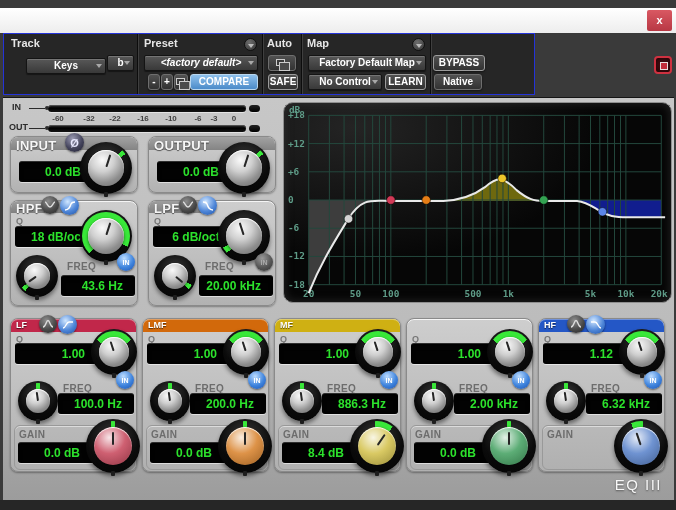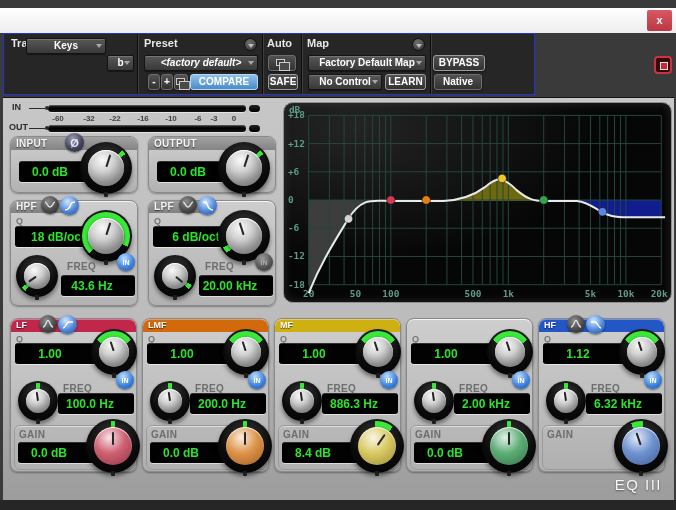--- a/index.html
+++ b/index.html
@@ -22,22 +22,22 @@
   .chev{position:absolute;width:13px;height:13px;border-radius:50%;background:radial-gradient(circle at 40% 30%,#6e6e6e,#333);border:1px solid #111;}
   .chev::after{content:'';position:absolute;left:3px;top:5px;width:0;height:0;border-left:3px solid transparent;border-right:3px solid transparent;border-top:4px solid #bbb;}
   .cascade{position:absolute;left:7px;top:3px;width:9px;height:7px;border:1px solid #ccc;background:#3a3a3a;}
   .cascade::after{content:'';position:absolute;left:2px;top:2px;width:9px;height:7px;border:1px solid #ccc;background:#4a4a4a;}
   .target{position:absolute;width:18px;height:18px;border:2px solid #cf3140;border-radius:4px;background:radial-gradient(circle,#4a0d12,#230407);}
   .target::after{content:'';position:absolute;left:4px;top:4px;width:6px;height:6px;border:1px solid #e8dcdc;background:#c22a38;}
   
   .pbody{position:absolute;left:3px;top:97px;width:671px;height:403px;background:linear-gradient(180deg,#c7c7c7,#bcbcbc 55%,#9c9c9c);border-top:1px solid #151515;}
   .panel{position:absolute;background:linear-gradient(180deg,#cecece,#b2b2b2);border:1px solid #8a8a8a;border-radius:8px;box-shadow:inset 0 1px 0 rgba(255,255,255,.8),0 1px 2px rgba(0,0,0,.35);}
   .phead-strip{position:absolute;left:0;top:0;right:0;height:13px;background:linear-gradient(180deg,#a2a2a2,#848484);border-radius:7px 7px 0 0;}
-  .strip-label{position:absolute;left:5px;top:1px;color:#f6f6f6;font-size:10px;font-weight:bold;text-shadow:0 1px 1px rgba(0,0,0,.6);letter-spacing:.3px;}
-  .disp{position:absolute;height:21px;background:#020202;border-radius:3px;box-shadow:inset 0 2px 4px rgba(0,0,0,.95),0 1px 0 rgba(255,255,255,.55);border-top:1px solid #2e2e2e;color:#2ce22c;font-size:12px;font-weight:bold;line-height:20px;text-align:center;padding-right:12px;}
+  .strip-label{position:absolute;left:5px;top:1px;color:#f6f6f6;font-size:13px;font-weight:bold;text-shadow:0 1px 1px rgba(0,0,0,.6);letter-spacing:.3px;}
+  .disp{position:absolute;height:21px;background:#020202;border-radius:3px;box-shadow:inset 0 2px 4px rgba(0,0,0,.95),0 1px 0 rgba(255,255,255,.55);border-top:1px solid #2e2e2e;color:#2ce22c;font-size:12px;font-weight:bold;line-height:20px;text-align:right;padding-right:12px;}
   .disp.center{text-align:center;padding-right:4px;}
   .disp.pad-lg{padding-right:18px;}
   .flabel{position:absolute;color:#6d6d6d;font-size:10px;font-weight:bold;letter-spacing:.3px;}
   .q-lbl{position:absolute;color:#757575;font-size:9px;font-weight:bold;}
   
   .knob{position:absolute;border-radius:50%;background:radial-gradient(circle at 50% 35%,#3e3e3e,#0b0b0b 58%,#000);box-shadow:0 3px 4px rgba(0,0,0,.45);}
   .knob::after{content:'';position:absolute;left:calc(50% - 2px);bottom:-3px;width:4px;height:5px;background:#1d1d1d;border-radius:1px;}
   .knob .arc{position:absolute;inset:2px;border-radius:50%;}
   .knob .face{position:absolute;inset:8px;border-radius:50%;background:radial-gradient(circle at 40% 28%,#fafafa,#cfcfcf 35%,#8d8d8d 68%,#6a6a6a);box-shadow:inset 0 1px 1px #fff,0 1px 3px rgba(0,0,0,.6);}
   .knob.colored .face{background:radial-gradient(circle at 40% 28%,rgba(255,255,255,.85),rgba(255,255,255,.12) 45%,rgba(0,0,0,.28) 100%),var(--kc,#888);}
@@ -95,21 +95,21 @@
     <span class="sec-label" style="left:140px">Preset</span>
     <span class="sec-label" style="left:263px">Auto</span>
     <span class="sec-label" style="left:303px">Map</span>
     <div class="chev" style="left:240px;top:4px"></div>
     <div class="chev" style="left:408px;top:4px"></div>
     <div class="vdiv" style="left:133px"></div>
     <div class="vdiv" style="left:258px"></div>
     <div class="vdiv" style="left:297px"></div>
     <div class="vdiv" style="left:426px"></div>
 
-    <div class="combo" style="left:22px;top:4px;width:80px"><span>Keys</span><i class="tri"></i></div>
+    <div class="combo" style="left:22px;top:24px;width:80px"><span>Keys</span><i class="tri"></i></div>
     <div class="combo" style="left:103px;top:21px;width:27px"><span>b</span><i class="tri"></i></div>
 
     <div class="combo italic" style="left:140px;top:21px;width:114px"><span>&lt;factory default&gt;</span><i class="tri"></i></div>
     <div class="hbtn dark-border" style="left:144px;top:40px;width:12px">-</div>
     <div class="hbtn dark-border" style="left:157px;top:40px;width:12px">+</div>
     <div class="hbtn dark-border" style="left:170px;top:40px;width:14px">
         <span class="cascade" style="left:1px"></span>
       </div>
     <div class="hbtn compare" style="left:186px;top:40px;width:68px">COMPARE</div>
 

